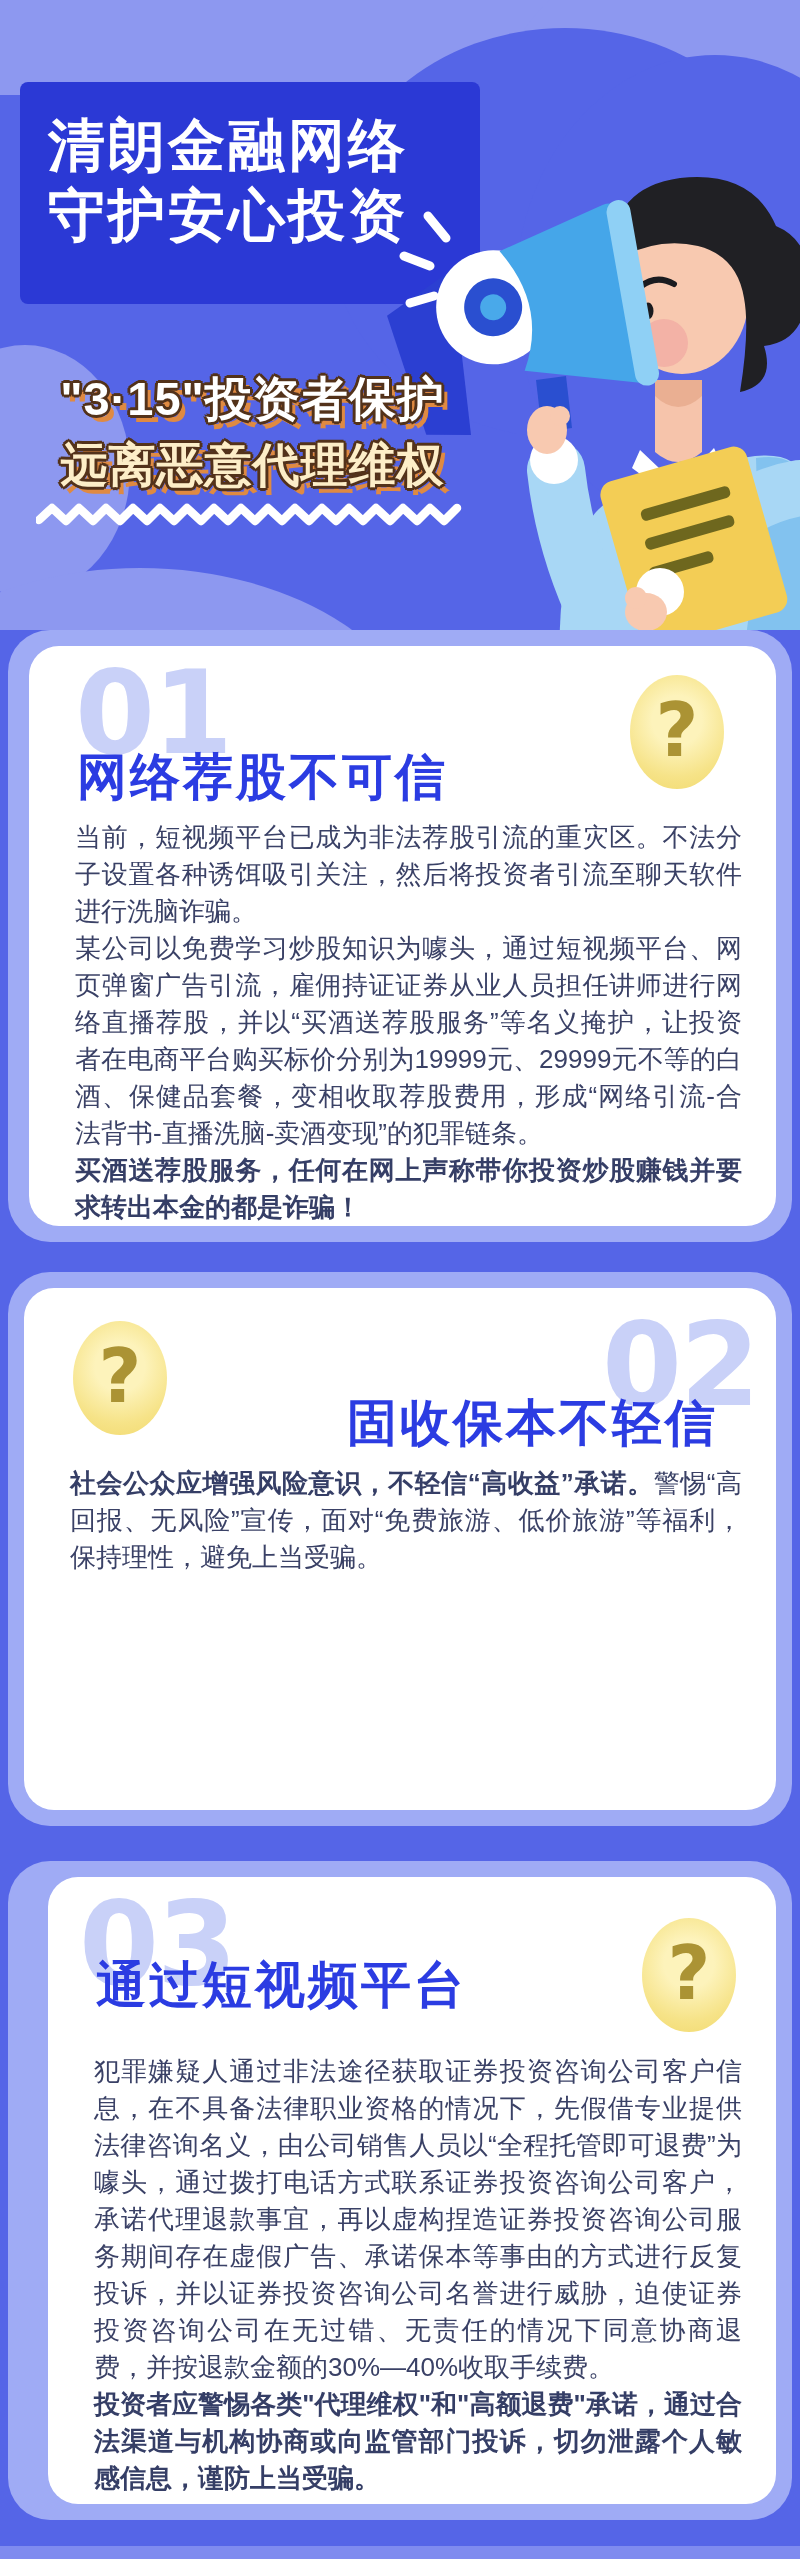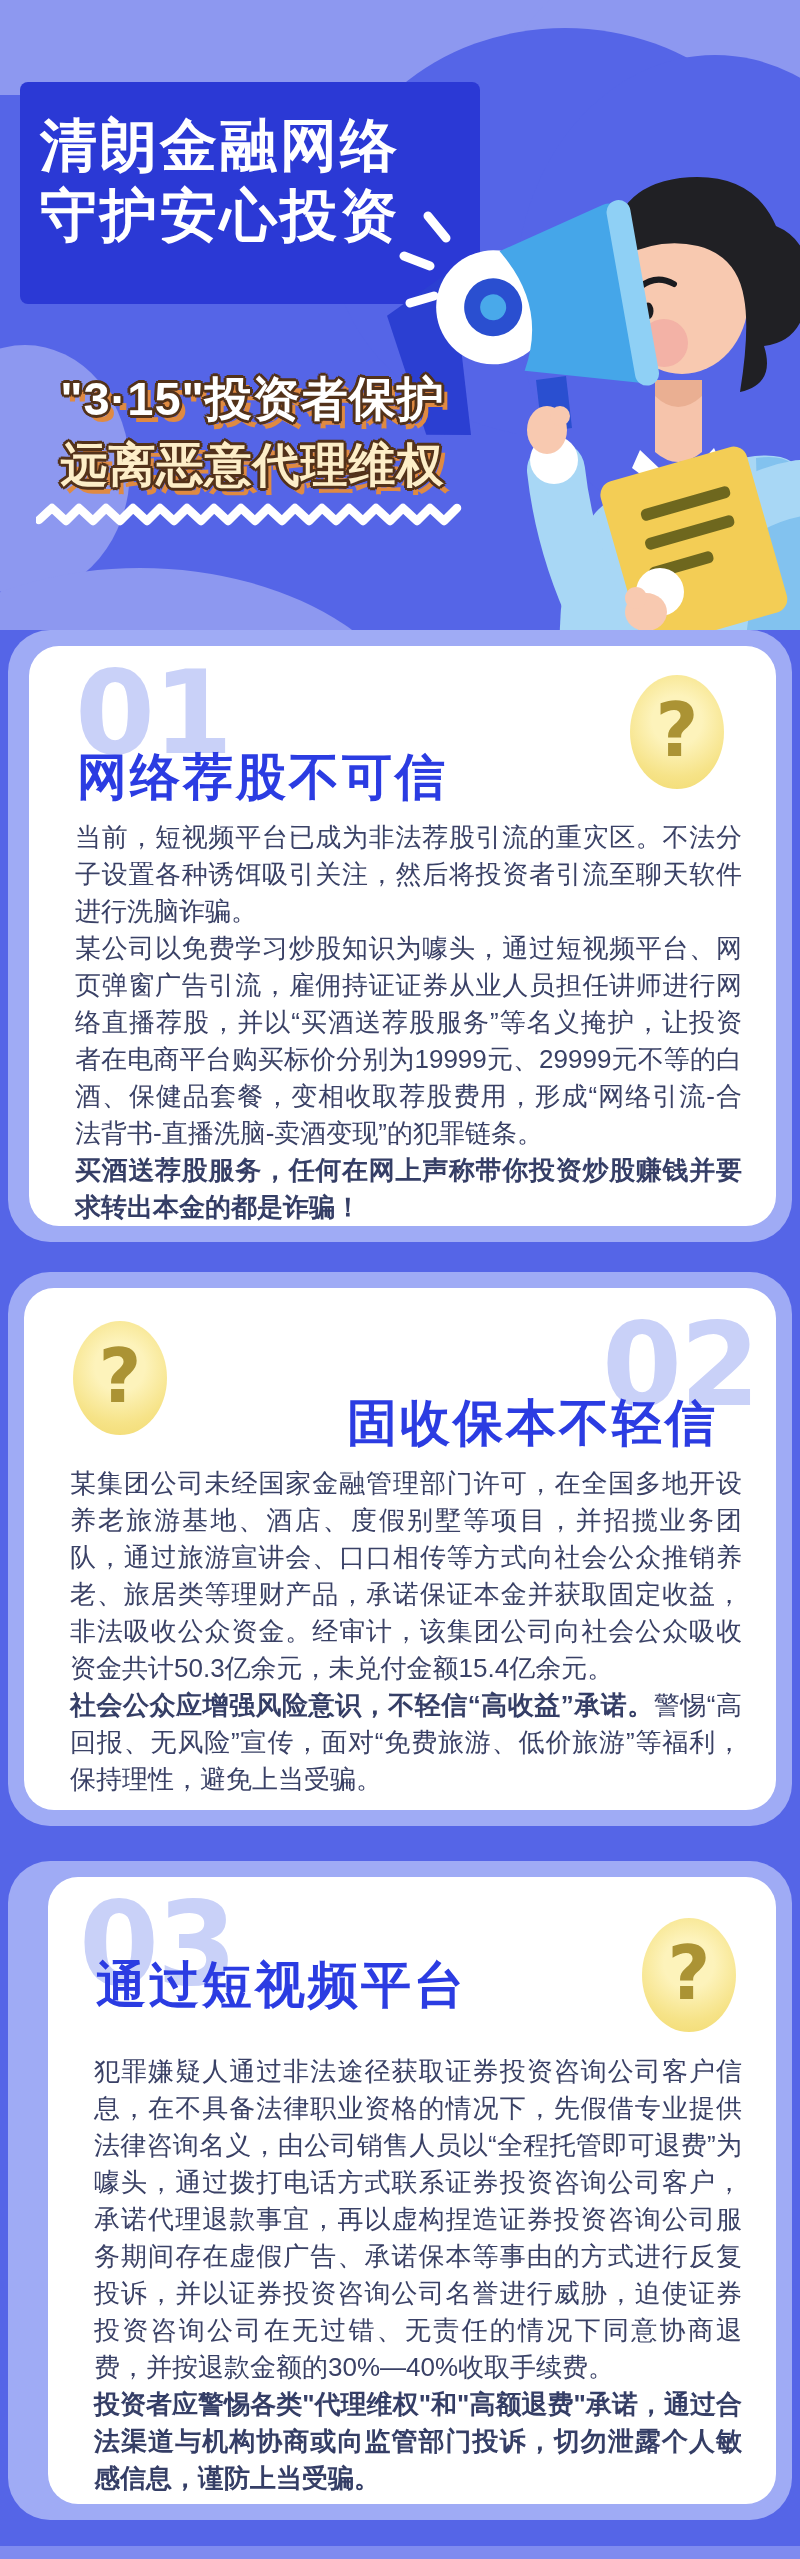--- a/index.html
+++ b/index.html
@@ -10,21 +10,21 @@
   .hero{position:relative;width:800px;height:630px;overflow:hidden;
         background:linear-gradient(180deg,#8d98f0 0,#8d98f0 95px,#5565e7 95px);}
   .blob{position:absolute;border-radius:50%;}
   .blob-topright{right:-60px;top:-50px;width:360px;height:320px;background:#8d98f0;}
   .blob-hump{left:330px;top:28px;width:470px;height:410px;background:#5565e7;}
   .blob-head{left:515px;top:55px;width:400px;height:480px;background:#5565e7;}
   .blob-left{left:-80px;top:345px;width:210px;height:250px;background:#8d98f0;}
   .blob-bl{left:-150px;top:568px;width:580px;height:390px;background:#8d98f0;}
 
   .title-box{position:absolute;left:20px;top:82px;width:460px;height:222px;
-             background:#2b39d5;border-radius:8px;padding:28px 0 0 20px;box-sizing:border-box;}
+             background:#2b39d5;border-radius:8px;padding:28px 0 0 28px;box-sizing:border-box;}
   .title-line{font-size:57px;font-weight:700;color:#ffffff;line-height:70px;letter-spacing:3px;}
 
   .illus{position:absolute;left:0;top:0;pointer-events:none;}
 
   .subtitle{position:absolute;left:0;top:372px;width:505px;text-align:center;}
   .sub-line{font-size:47px;font-weight:700;letter-spacing:1px;line-height:54px;
     text-shadow:3px 0 0 #53321a,-3px 0 0 #53321a,0 3px 0 #53321a,0 -3px 0 #53321a,
       2px 2px 0 #53321a,-2px 2px 0 #53321a,2px -2px 0 #53321a,-2px -2px 0 #53321a,
       6px 7px 0 #df8a42;}
   .sub1{color:#ffffff;}
@@ -171,21 +171,20 @@
     <section class="card card-2">
       <div class="card-inner">
         <div class="card-head head-2">
           <div class="card-number num-2">02</div>
           <h2 class="card-title ttl-2">固收保本不轻信</h2>
           <div class="q-badge qb-2">
             <span>?</span>
           </div>
         </div>
         <div class="card-body">
-            <p><span>某集团公司未经国家金融管理部门许可，在全国多地开设养老旅游基地、酒店、度假别墅等项目，并招揽业务团队，通过旅游宣讲会、口口相传等方式向社会公众推销养老、旅居类等理财产品，承诺保证本金并获取固定收益，非法吸收公众资金。经审计，该集团公司向社会公众吸收资金共计50.3亿余元，未兑付金额15.4亿余元。</span></p>
             <p><span class="b">社会公众应增强风险意识，不轻信“高收益”承诺。</span><span>警惕“高回报、无风险”宣传，面对“免费旅游、低价旅游”等福利，保持理性，避免上当受骗。</span></p>
           </div>
       </div>
     </section>
 
     <section class="card card-3">
       <div class="card-inner">
         <div class="card-head head-3">
           <div class="card-number num-3">03</div>
           <h2 class="card-title ttl-3">通过短视频平台</h2>

